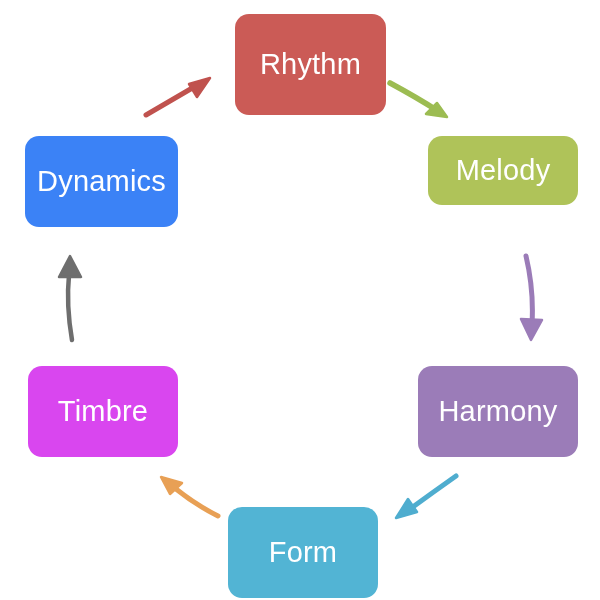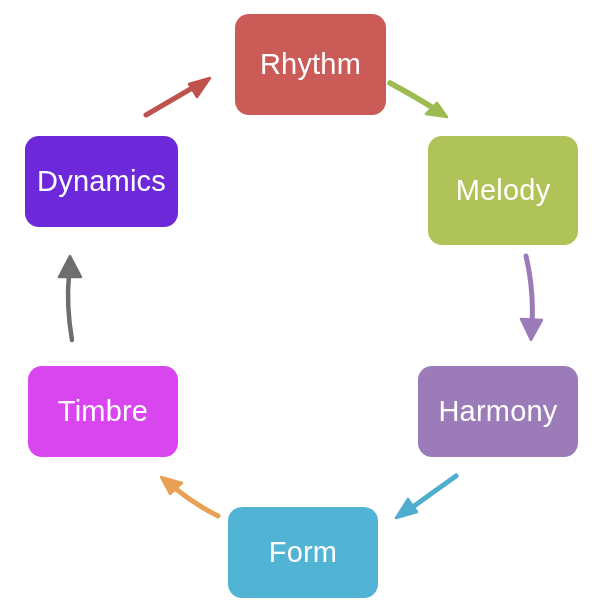--- a/index.html
+++ b/index.html
@@ -39,21 +39,21 @@
     font-family: "Liberation Sans", sans-serif;
     font-size: 29px;
     font-weight: 400;
     letter-spacing: 0.2px;
     line-height: 1;
     white-space: nowrap;
     user-select: none;
   }
   
   #node-rhythm   { left: 227px; top: 14px;  width: 151px; height: 101px; margin-left: 8px; }
-  #node-melody   { left: 428px; top: 136px; width: 150px; height: 109px;  }
+  #node-melody   { left: 428px; top: 136px; width: 150px; height: 69px;  }
   #node-harmony  { left: 418px; top: 366px; width: 160px; height: 91px;  }
   #node-form     { left: 228px; top: 507px; width: 150px; height: 91px;  }
   #node-timbre   { left: 28px;  top: 366px; width: 150px; height: 91px;  }
   #node-dynamics { left: 25px;  top: 136px; width: 153px; height: 91px;  }
 </style>
 </head>
 <body>
 
 <div id="diagram-canvas" style="background: rgb(255, 255, 255);">
 
@@ -103,17 +103,17 @@
   </div>
 
   <div class="node-box" id="node-form" style="background-color: rgb(82, 180, 212);">
     <span class="node-label" style="color: rgb(255, 255, 255);">Form</span>
   </div>
 
   <div class="node-box" id="node-timbre" style="background-color: #d946ef;">
     <span class="node-label" style="color: rgb(255, 255, 255);">Timbre</span>
   </div>
 
-  <div class="node-box" id="node-dynamics" style="background-color: #6d28d9;">
+  <div class="node-box" id="node-dynamics" style="background-color: #3b82f6;">
     <span class="node-label" style="color: rgb(255, 255, 255);">Dynamics</span>
   </div>
 
 </div>
 
 </body></html>

